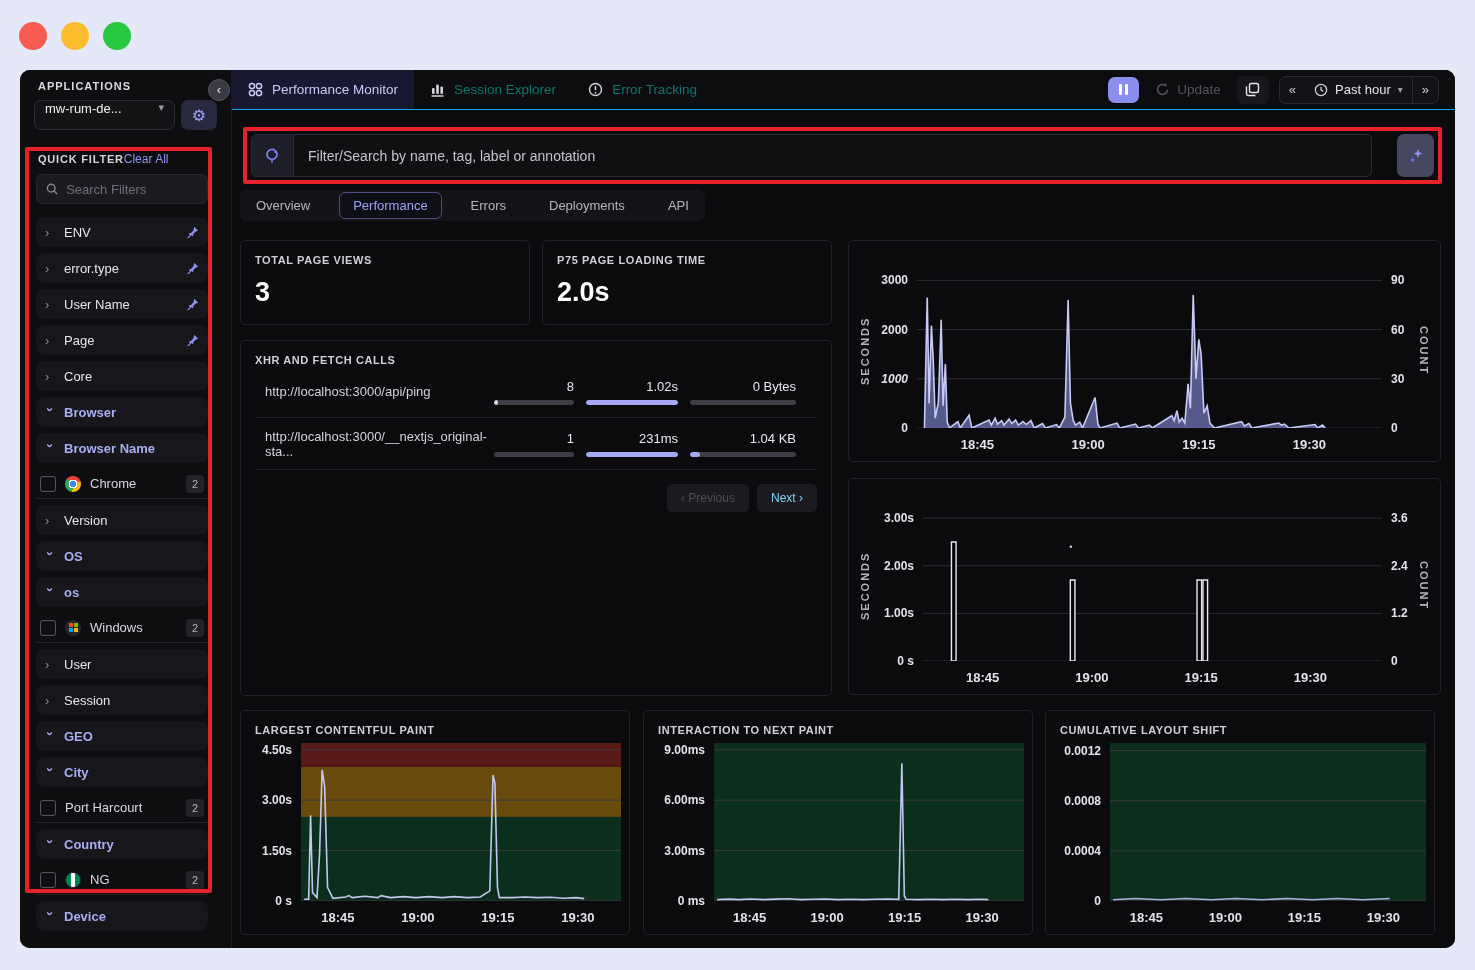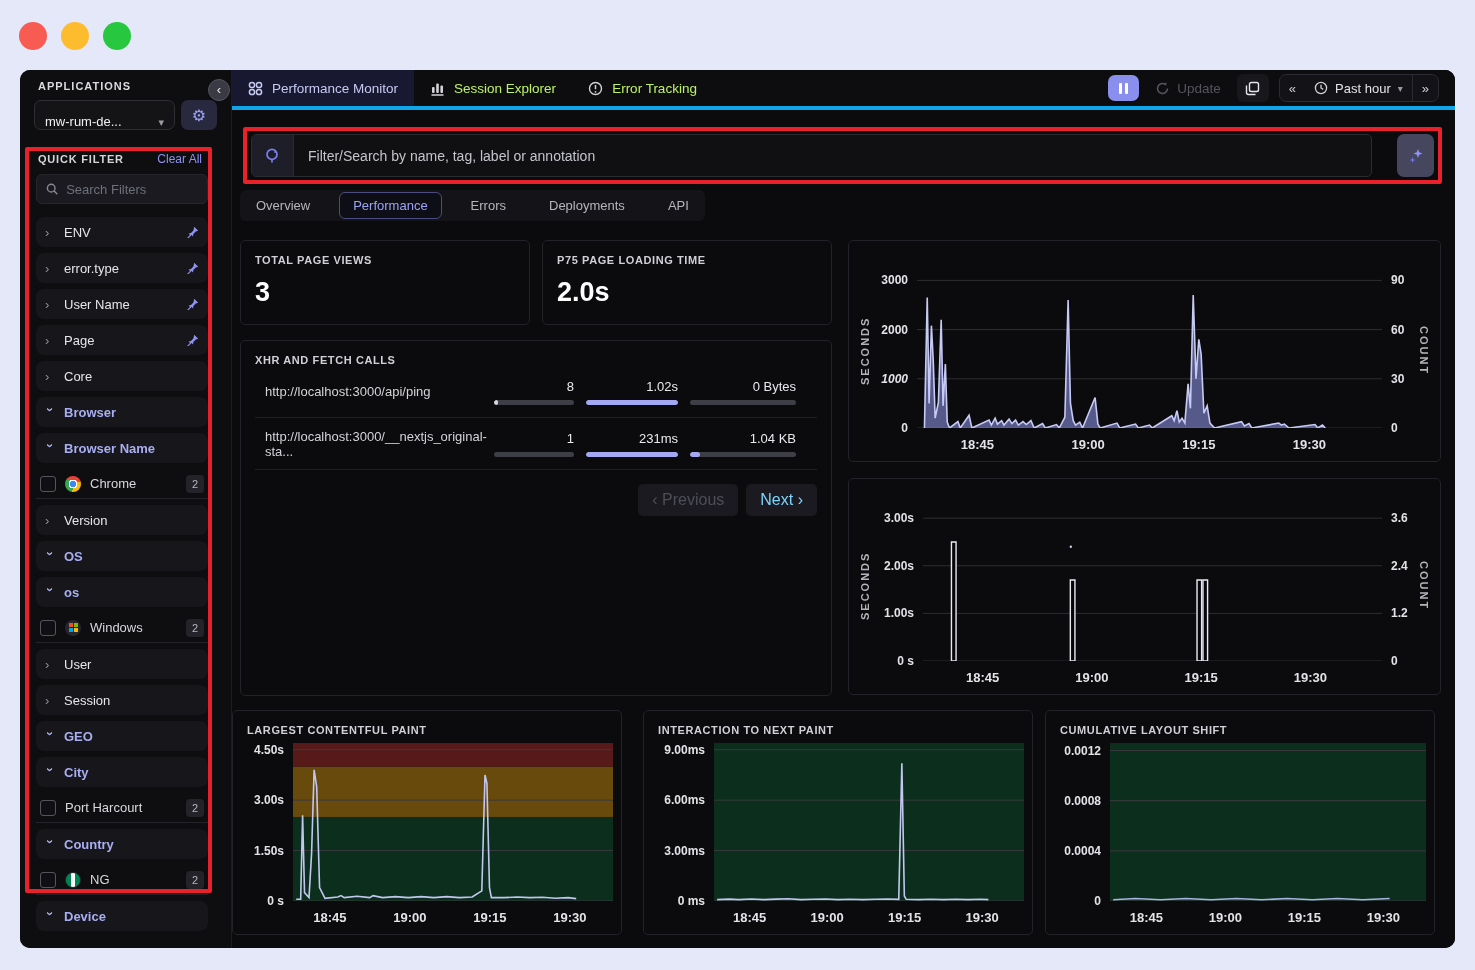--- a/index.html
+++ b/index.html
@@ -18,25 +18,25 @@
   .window { position:absolute; left:20px; top:70px; width:1435px; height:878px;
     background:#0a0a0c; border-radius:10px; overflow:hidden; display:flex; }
 
   
   .sidebar { width:212px; flex:none; background:#0e0e11; border-right:1px solid #1c1c21; position:relative; }
   .apps-label { position:absolute; left:18px; top:10px; font-size:11px; font-weight:bold; letter-spacing:1px; color:#d9d9de; }
   .collapse-btn { position:absolute; left:188px; top:9px; width:22px; height:22px; border-radius:50%;
     background:#3a3a45; border:1px solid #55555f; color:#e8e8ec; font-size:13px; line-height:20px; text-align:center; z-index:5; cursor:pointer;}
   .app-row { position:absolute; left:14px; top:30px; right:14px; height:30px; display:flex; gap:6px; }
   .app-select { flex:1; background:#141417; border:1px solid #2e2e36; border-radius:7px; color:#f0f0f2;
-    font-size:13px; display:flex; align-items:flex-end; padding:0 10px; justify-content:space-between;gap:16px; }
+    font-size:13px; display:flex; align-items:flex-start; padding:0 10px; justify-content:space-between;gap:16px; }
   .app-select .chev { color:#9a9aa2; font-size:11px; }
   .gear-btn { width:36px; background:#28283f; border-radius:7px; display:flex; align-items:center; justify-content:center;
     color:#9ba0f5; font-size:16px; }
-  .qf-head { position:absolute; left:18px; top:82px; width:164px; display:flex; justify-content:space-between; align-items:center; }
+  .qf-head { position:absolute; left:18px; top:82px; width:164px; display:flex; align-items:center; }
   .qf-title { font-size:11px; font-weight:bold; letter-spacing:.8px; color:#d4d4d9; }
   .qf-clear { font-size:12px; color:#8e93f2; cursor:pointer; }
   .qf-search { position:absolute; left:16px; top:104px; width:172px; height:30px; background:#1a1a20;
     border:1px solid #26262d; border-radius:6px; display:flex; align-items:center; padding:0 9px; gap:8px; }
   .qf-search input { background:transparent; border:none; outline:none; color:#bdbdc4; font-size:13px; width:100%;
     font-family:"Liberation Sans",sans-serif;}
   .qf-search input::placeholder { color:#6f6f79; }
   .filters { position:absolute; left:16px; top:147px; width:172px; }
   .f-row { height:30px; margin-bottom:6px; display:flex; align-items:center; gap:9px; padding:0 9px; border-radius:8px;
     font-size:13px; cursor:pointer; }
@@ -60,22 +60,22 @@
   .win-grid { width:9px; height:9px; display:grid; grid-template-columns:1fr 1fr; gap:1px; }
   .win-grid i { display:block; }
   .ng-ic { background:linear-gradient(90deg,#008751 0 33%,#fff 33% 67%,#008751 67%); border:1px solid #2a2a30; }
 
   
   .anno { position:absolute; border:4px solid #e8212a; z-index:40; pointer-events:none; border-radius:2px; }
 
   
   .main { flex:1; position:relative; background:#0b0b0d; }
   .topbar { position:absolute; left:0; top:0; right:0; height:40px; display:flex; align-items:stretch;
-    border-bottom:4px solid #0ea5e9; background:#0d0d10; }
-  .tab { display:flex; align-items:center; gap:9px; padding:0 16px; font-size:13.5px; color:#bef264; cursor:pointer; }
+    border-bottom:1px solid #0ea5e9; background:#0d0d10; }
+  .tab { display:flex; align-items:center; gap:9px; padding:0 16px; font-size:13.5px; color:#0f766e; cursor:pointer; }
   .tab.active { background:#181930; color:#c7c9f2; }
   .tab svg { flex:none; }
   .top-right { margin-left:auto; display:flex; align-items:center; gap:10px; padding-right:16px; }
   .pause-btn { width:31px; height:26px; background:#8a8fee; border-radius:7px; display:flex; align-items:center;
     justify-content:center; gap:3px; cursor:pointer; }
   .pause-btn i { width:3px; height:11px; background:#fff; border-radius:1px; display:block; }
   .update-btn { display:flex; align-items:center; gap:7px; color:#55555d; font-size:13.5px; cursor:default; padding:4px 6px; }
   .copy-btn { width:32px; height:28px; background:#17171c; border-radius:6px; display:flex; align-items:center;
     justify-content:center; cursor:pointer; }
   .timerange { height:28px; background:#131317; border:1px solid #2b2b33; border-radius:7px; display:flex;
@@ -114,21 +114,21 @@
   .c-count { width:92px; text-align:right; padding-right:12px; }
   .c-load  { width:104px; text-align:right; padding-right:12px; }
   .c-size  { width:118px; text-align:right; padding-right:12px; }
   .scroll-stub { width:9px; height:100%; background:#7d7d9e; border-radius:0 3px 3px 0; }
   .xrow { display:flex; align-items:center; min-height:52px; border-bottom:1px solid #1f1f25; font-size:13px; cursor:pointer; }
   .xrow .c-url { flex:1; padding-left:10px; color:#d3d3d8; }
   .mval { color:#eaeaee; }
   .track { height:5px; background:#3e3e46; border-radius:3px; margin-top:6px; position:relative; overflow:hidden; }
   .track i { position:absolute; left:0; top:0; bottom:0; border-radius:3px; display:block; }
   .pager { display:flex; justify-content:flex-end; gap:8px; margin-top:14px; }
-  .pager .pg { background:#1a1a20; border-radius:5px; padding:7px 14px; font-size:16px; }
+  .pager .pg { background:#1a1a20; border-radius:5px; padding:7px 14px; font-size:12px; }
   .pg.prev { color:#4e4e56; } .pg.next { color:#7dd3fc; cursor:pointer; }
 
   
   .chart { position:absolute; left:8px; right:8px; top:32px; bottom:6px; display:grid; grid-template-rows:1fr 27px; }
   .ylab { writing-mode:vertical-rl; transform:rotate(180deg); font-size:11px; font-weight:bold; letter-spacing:2px;
     color:#b4b4ba; display:flex; align-items:center; justify-content:center; grid-row:1; }
   .ylab.right { transform:none; }
   .yticks { position:relative; grid-row:1; font-size:12px; font-weight:bold; color:#e3e3e7; }
   .yticks span { position:absolute; transform:translateY(50%); }
   .yticks.left span { right:9px; }
@@ -511,21 +511,21 @@
           <div class="ylab right" style="grid-column: 5;">COUNT</div>
           <div class="xticks" style="grid-area: 2 / 3;">
             <span style="left: 13%;">18:45</span>
             <span style="left: 36.8%;">19:00</span>
             <span style="left: 60.6%;">19:15</span>
             <span style="left: 84.4%;">19:30</span>
           </div>
         </div>
     </div>
 
-    <div class="card" style="left:0; top:640px; width:390px; height:225px;">
+    <div class="card" style="left:8px; top:640px; width:390px; height:225px;">
       <div class="card-title">LARGEST CONTENTFUL PAINT</div>
       <div class="chart" style="grid-template-columns: 0px 52px 1fr 0px 0px;">
           <div style="grid-column: 1;"></div>
           <div class="yticks left" style="grid-column: 2;">
             <span style="bottom: 0%;">0 s</span>
             <span style="bottom: 31.9149%;">1.50s</span>
             <span style="bottom: 63.8298%;">3.00s</span>
             <span style="bottom: 95.7447%;">4.50s</span>
           </div>
           <div class="plotwrap" style="grid-column: 3;">

